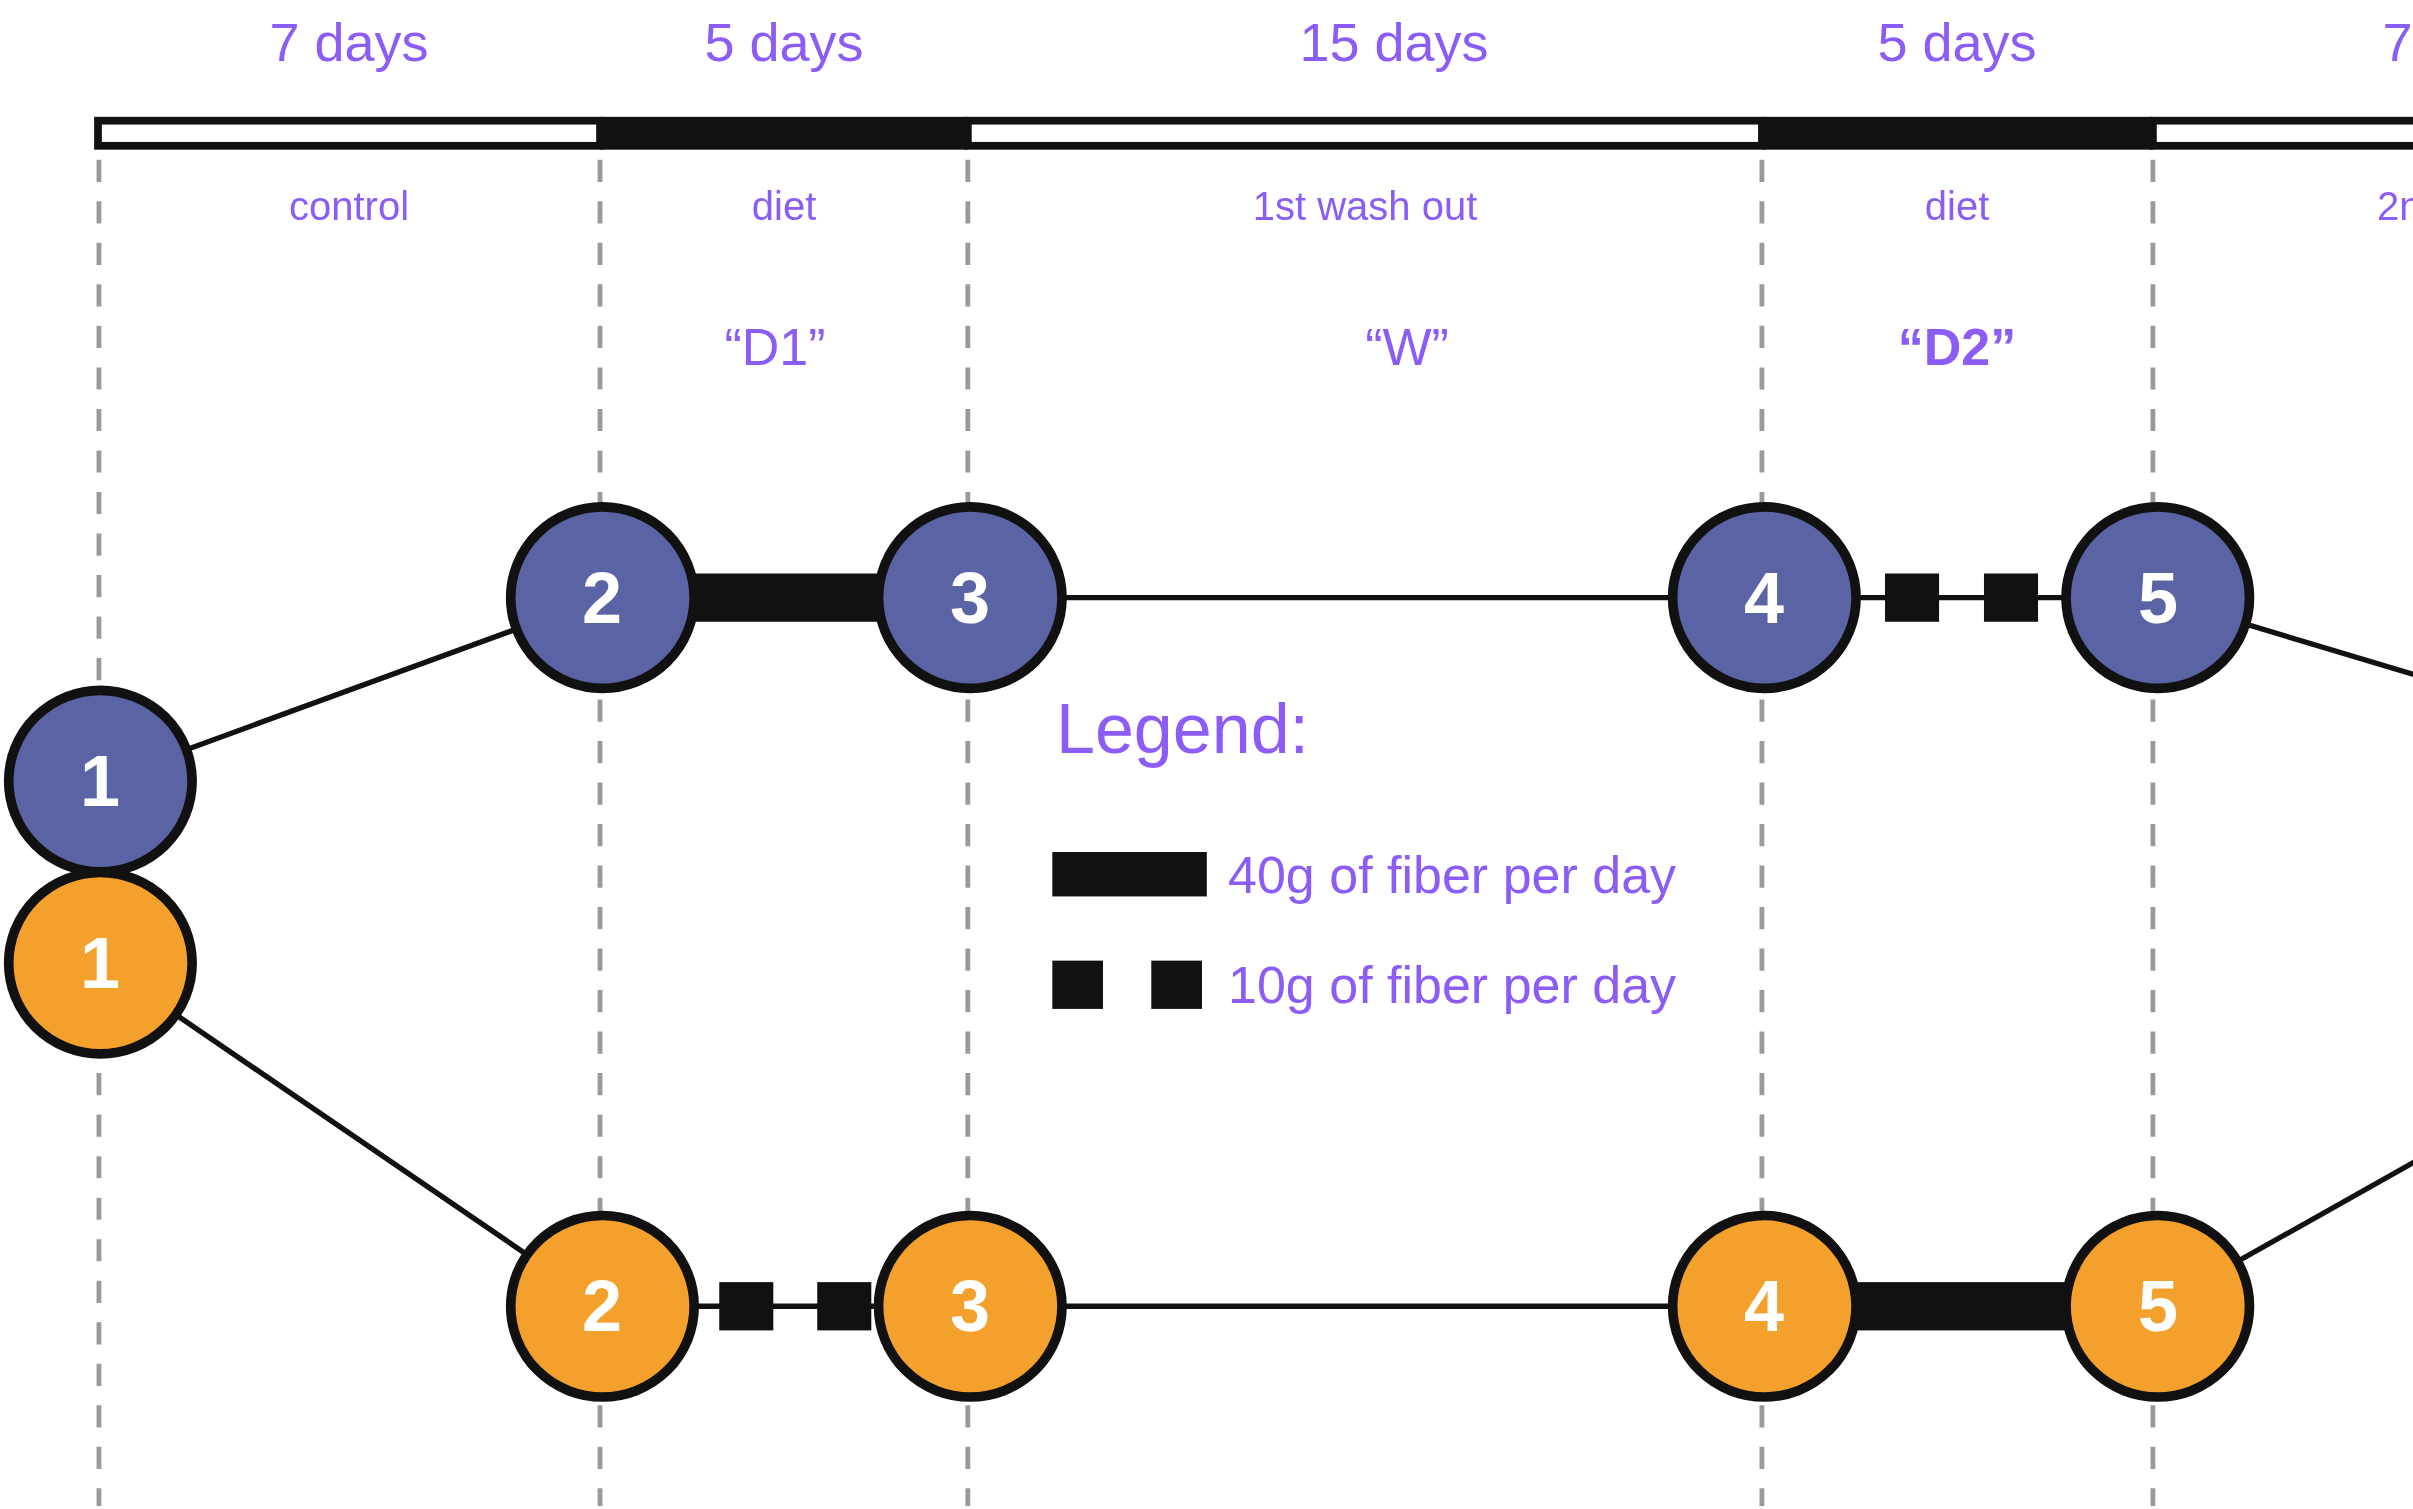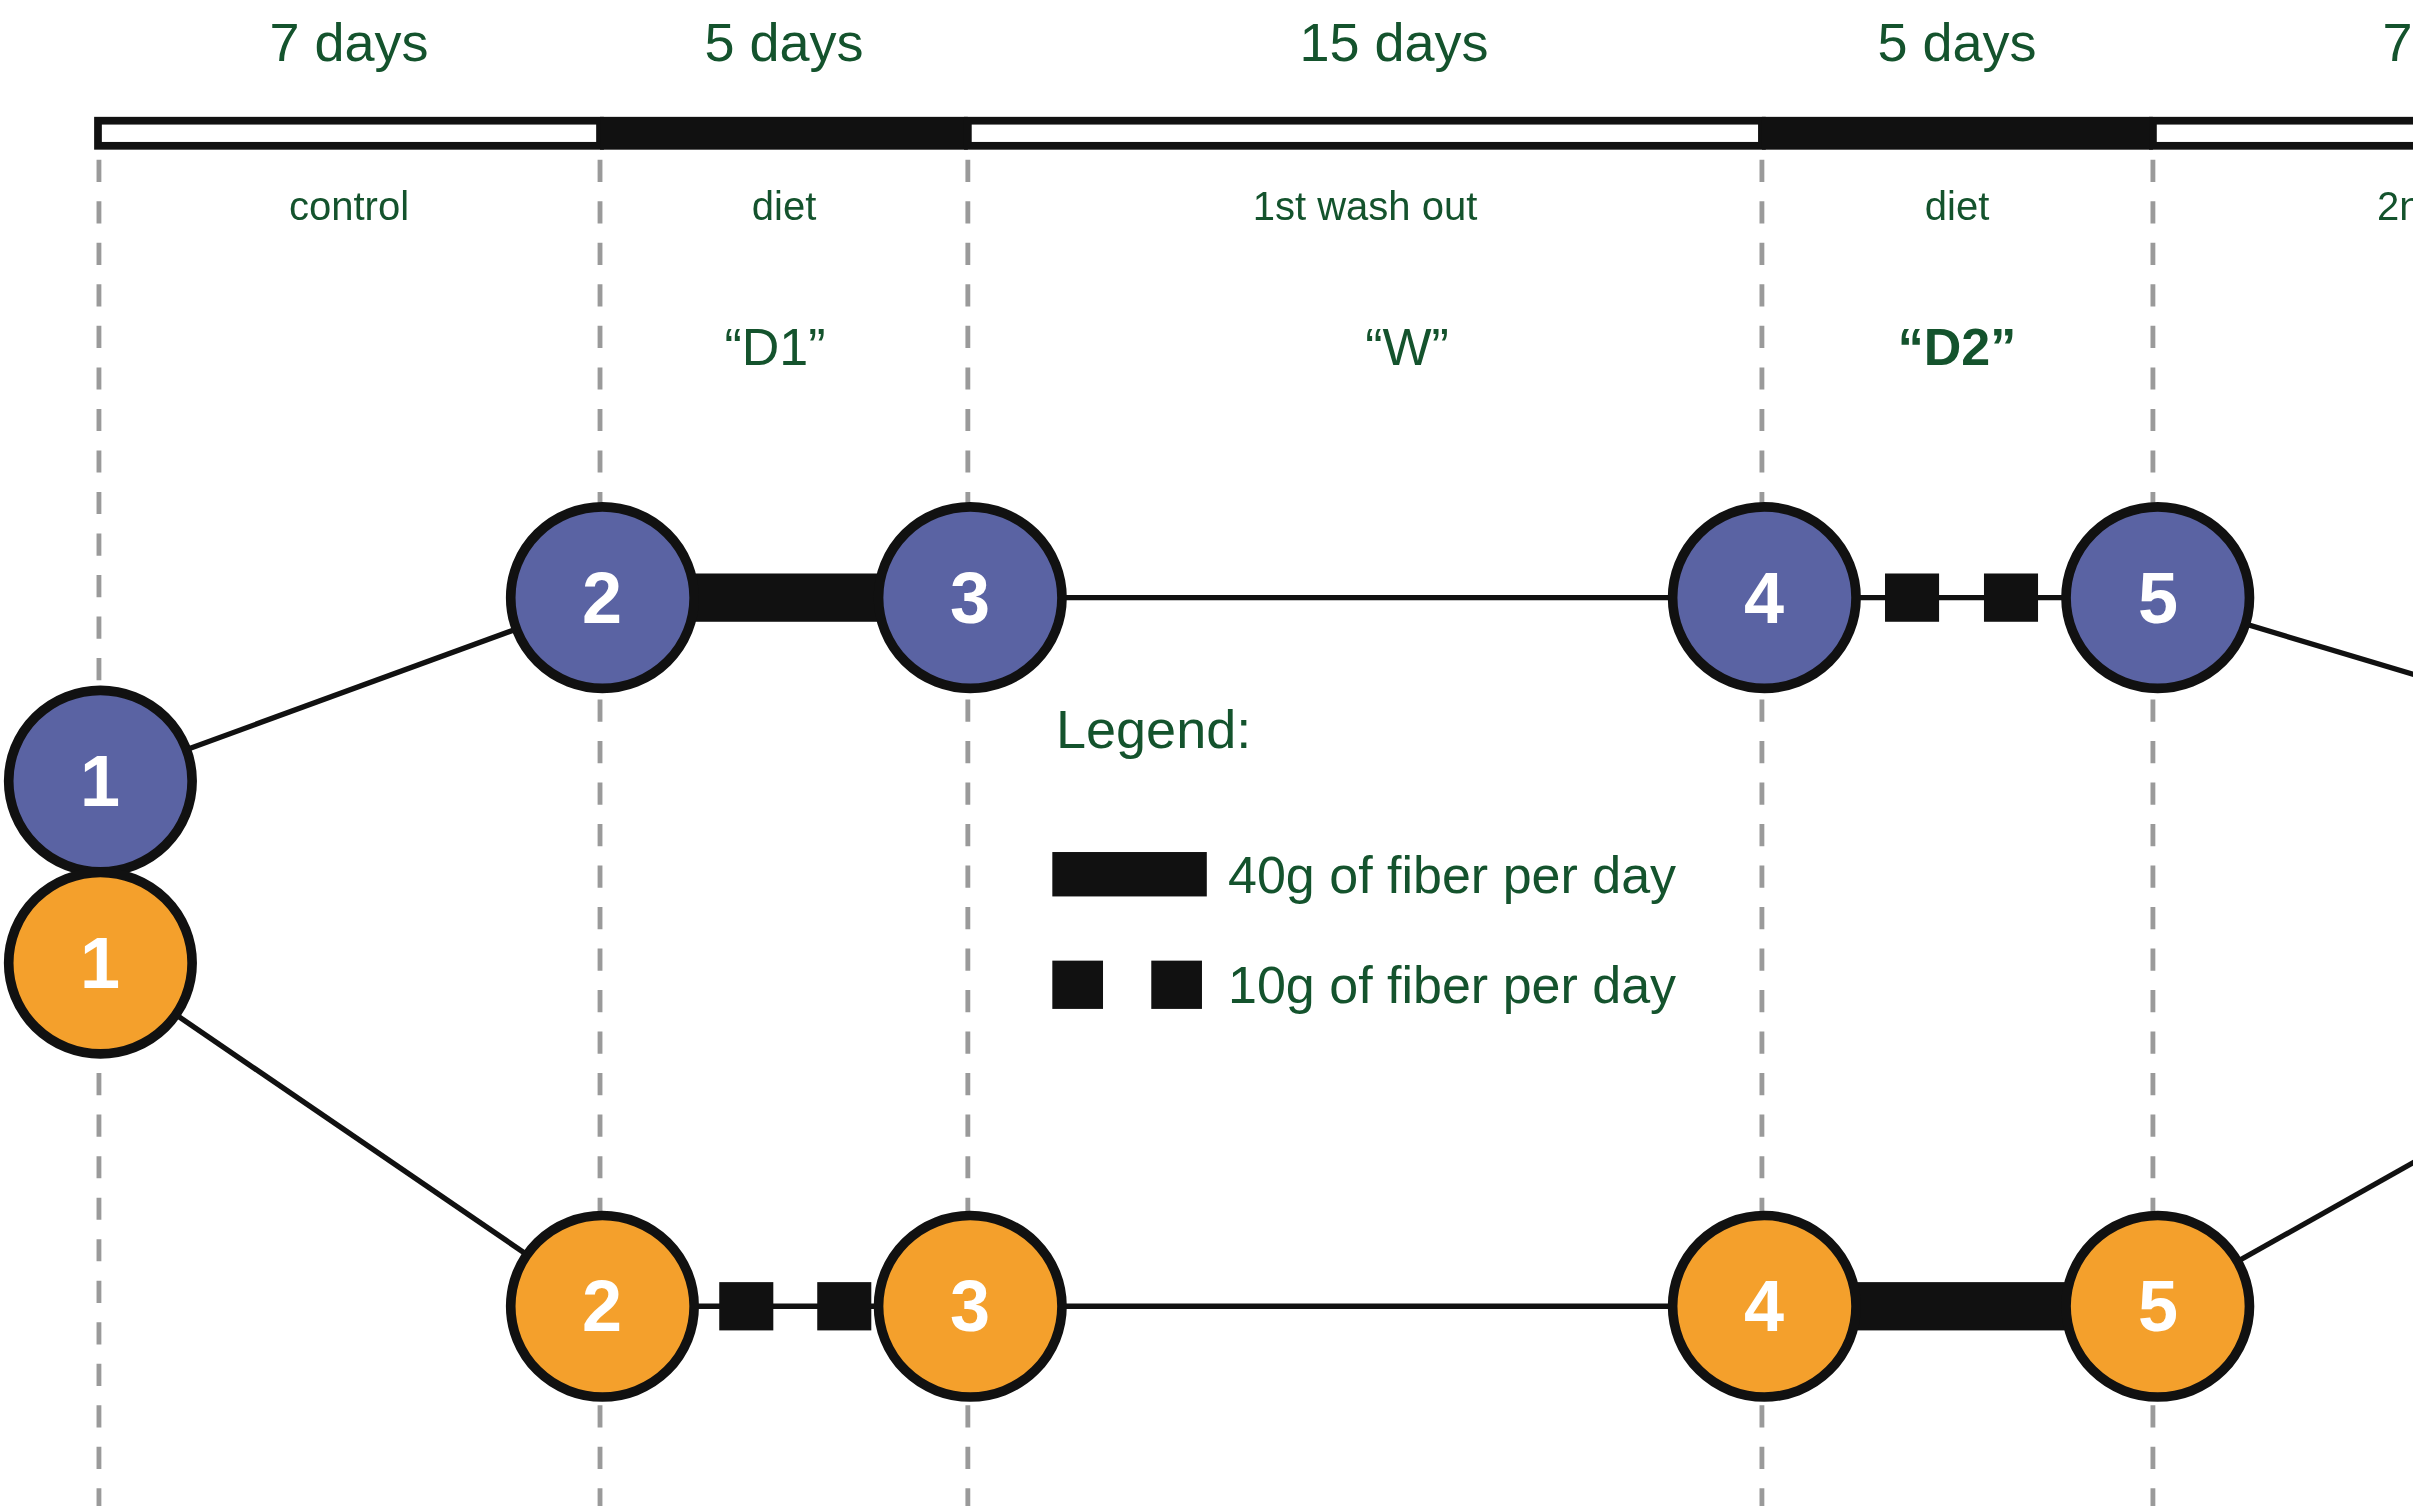--- a/index.html
+++ b/index.html
@@ -6,28 +6,28 @@
   html,body{margin:0;padding:0;background:#ffffff;}
   #stage{
     position:relative;
     width:2877px;height:1510px;
     background:#ffffff;
     font-family:"Liberation Sans","DejaVu Sans",sans-serif;
     overflow:hidden;
   }
   #stage svg{position:absolute;left:0;top:0;width:2877px;height:1510px;}
 
-  .txt{position:absolute;white-space:nowrap;color:#14532d;
+  .txt{position:absolute;white-space:nowrap;color:#8b5cf6;
        font-family:"Liberation Sans","DejaVu Sans",sans-serif;
        transform:translate(-50%,-50%);
        font-stretch:condensed;}
   .phase-days{font-size:54px;}
   .phase-name{font-size:40px;}
   .code-label{font-size:52px;margin-top:16px;}
-  .legend-title{font-size:54px;transform:translate(0,-50%);}
+  .legend-title{font-size:70px;transform:translate(0,-50%);}
   .legend-text{font-size:52px;transform:translate(0,-50%);}
   .node-label{font-size:72px;font-weight:bold;color:#ffffff;}
 </style>
 </head>
 <body>
 
 <div id="stage">
 
   <svg viewBox="0 0 5960 3128" xmlns="http://www.w3.org/2000/svg">
 

